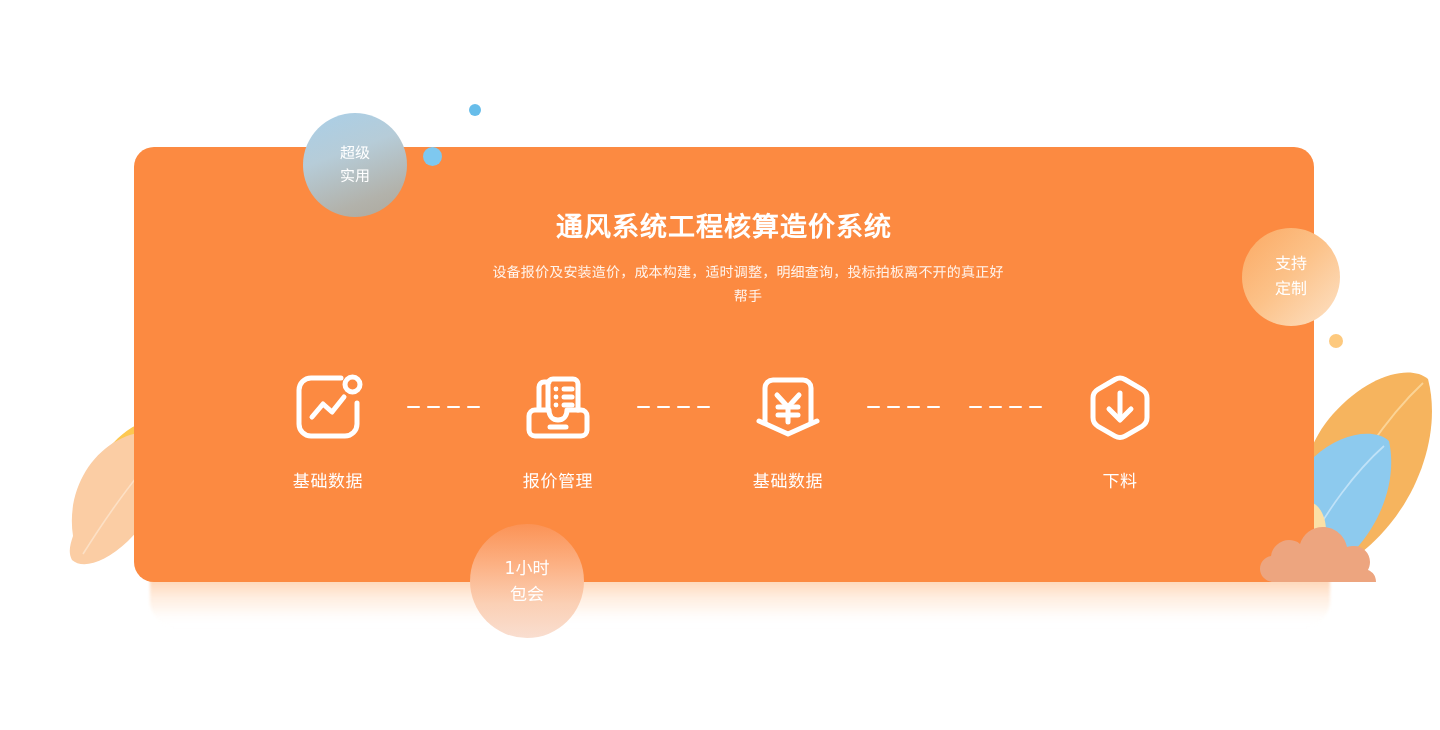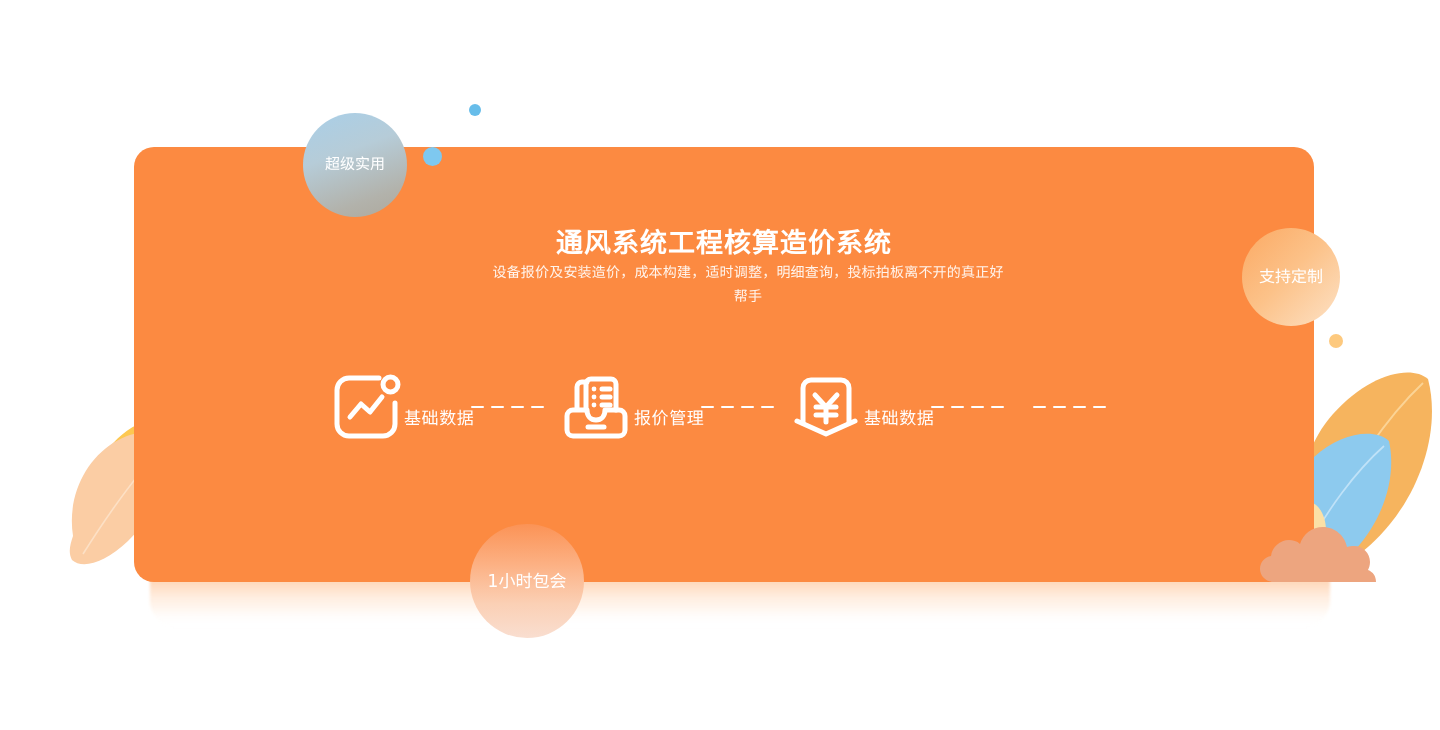--- a/index.html
+++ b/index.html
@@ -56,21 +56,21 @@
     height: 435px;
     background: #fc8a41;
     border-radius: 20px;
     z-index: 3;
   }
 
   
   .card-title {
     position: absolute;
     left: 0;
-    top: 80px;
+    top: 64px;
     width: 100%;
     text-align: center;
     color: #ffffff;
     font-size: 27px;
     font-weight: 700;
     letter-spacing: 1px;
     line-height: 1.2;
   }
   .card-subtitle {
     position: absolute;
@@ -93,21 +93,21 @@
     left: 0;
     top: 218px;
     width: 100%;
     display: flex;
     align-items: flex-start;
     justify-content: center;
   }
   .feature {
     width: 128px;
     display: flex;
-    flex-direction: row;
+    flex-direction: column;
     align-items: center;
   }
   .feature-icon {
     width: 84px;
     height: 84px;
     display: flex;
     align-items: center;
     justify-content: center;
   }
   .feature-icon svg { display: block; }
@@ -133,21 +133,21 @@
     height: 2px;
     background: #ffffff;
     border-radius: 1px;
   }
 
   
   .badge {
     position: absolute;
     border-radius: 50%;
     display: flex;
-    flex-direction: row;
+    flex-direction: column;
     align-items: center;
     justify-content: center;
     color: #ffffff;
     text-align: center;
     line-height: 1.55;
     z-index: 7;
   }
   .badge span { display: block; white-space: nowrap; }
 
   .badge-super {
@@ -313,20 +313,30 @@
       </div>
 
 
       <div class="connector">
         <i></i>
           <i></i>
           <i></i>
           <i></i>
       </div>
 
+      <div class="feature">
+        <div class="feature-icon">
+          <svg width="76" height="76" viewBox="0 0 76 76" fill="none" xmlns="http://www.w3.org/2000/svg" stroke="#ffffff" stroke-width="5" stroke-linecap="round" stroke-linejoin="round">
+            <path d="M33 10.5 C36.1 8.7 39.9 8.7 43 10.5 L60 20.3 C63.1 22.1 65 25.4 65 29 V48.6 C65 52.2 63.1 55.5 60 57.3 L43 67.1 C39.9 68.9 36.1 68.9 33 67.1 L16 57.3 C12.9 55.5 11 52.2 11 48.6 V29 C11 25.4 12.9 22.1 16 20.3 Z"></path>
+            <path d="M38 24 V50"></path>
+            <path d="M27 40 L38 51 L49 40"></path>
+          </svg>
+        </div>
+        <div class="feature-label">下料</div>
+      </div>
 
     </div>
   </div>
 
   <div class="deco-layer deco-front">
     <svg width="1440" height="730" viewBox="0 0 1440 730" xmlns="http://www.w3.org/2000/svg">
       <g>
         <path d="M1274 582 C1266 582 1260 576 1260 569 C1260 562 1265 557 1271 556 C1272 547 1280 540 1289 540 C1293 540 1297 541 1300 544 C1303 534 1312 527 1323 527 C1335 527 1345 536 1347 547 C1349 546 1352 546 1354 546 C1363 546 1370 553 1370 562 C1370 565 1369 568 1368 570 C1373 572 1376 576 1376 582 Z" fill="#eda57f"></path>
       </g>
     </svg>

